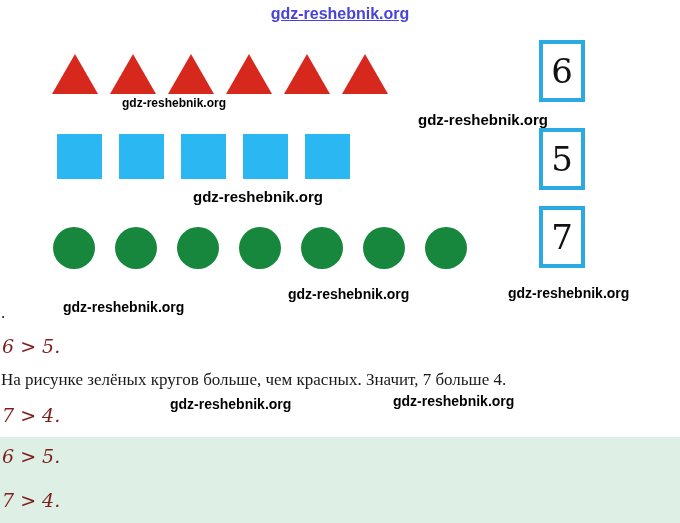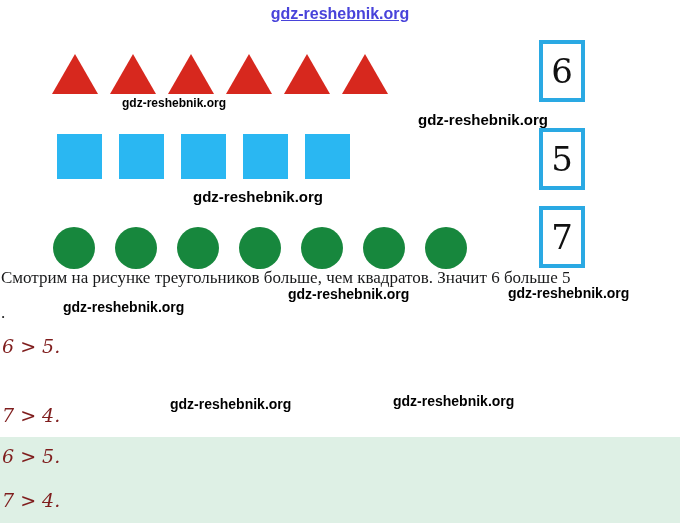--- a/index.html
+++ b/index.html
@@ -123,23 +123,23 @@
 
   <span class="wm wm-a">gdz-reshebnik.org</span>
   <span class="wm wm-b">gdz-reshebnik.org</span>
   <span class="wm wm-c">gdz-reshebnik.org</span>
   <span class="wm wm-d">gdz-reshebnik.org</span>
   <span class="wm wm-e">gdz-reshebnik.org</span>
   <span class="wm wm-f">gdz-reshebnik.org</span>
   <span class="wm wm-g">gdz-reshebnik.org</span>
   <span class="wm wm-h">gdz-reshebnik.org</span>
 
-  <div class="sentence sentence-1">Смотрим на рисунке треугольников больше, чем квадратов. Значит 6 больше 5</div>
   <div class="sentence sentence-1-tail">.</div>
   <div class="equation eq-1">6 &gt; 5.</div>
+  <div class="sentence sentence-2">На рисунке зелёных кругов больше, чем красных. Значит, 7 больше 4.</div>
   <div class="equation eq-2">7 &gt; 4.</div>
 
   <div class="answer-box" style="background: rgb(222, 240, 229);">
     <div class="equation ans-eq-1">6 &gt; 5.</div>
     <div class="equation ans-eq-2">7 &gt; 4.</div>
   </div>
 
 </div>
 
 </body></html>

